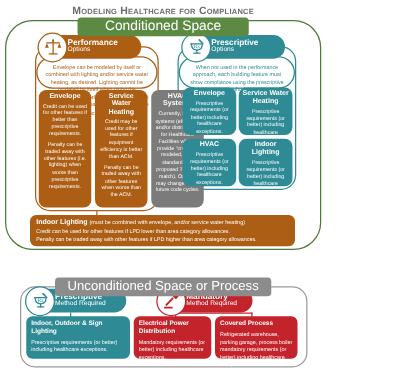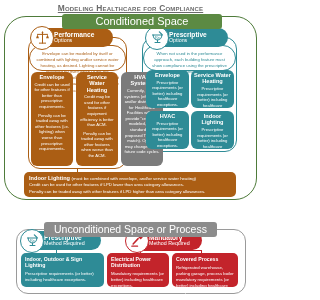--- a/index.html
+++ b/index.html
@@ -14,21 +14,20 @@
 
   .title {
     text-align: center;
     font-size: 8.4px;
     letter-spacing: .2px;
     color: #6b6b6b;
     font-variant: small-caps;
     font-weight: 600;
     padding-top: 3px;
     height: 14px;
-    text-decoration: underline;
   }
 
   
   .cond-outer {
     position: absolute;
     left: 4px; top: 16px; width: 253px; height: 184px;
     border: 1.6px solid #4e7b3a;
     border-radius: 22px;
     background: #ffffff;
   }
@@ -43,21 +42,21 @@
   .band {
     position: absolute;
     text-align: center;
     color: #ffffff;
     font-size: 11px;
     border-radius: 3px;
     line-height: 15px;
     height: 15px;
     z-index: 5;
   }
-  .band-green { background: #5c8a43; left: 62px; top: 14px; width: 160px; }
+  .band-green { background: #5c8a43; left: 62px; top: 14px; width: 137px; }
   .band-gray  { background: #8c8c8c; left: 44px; top: 222px; width: 173px; font-size: 10.5px; }
 
   
   .pill {
     position: absolute;
     height: 19px;
     border-radius: 10px;
     display: flex;
     align-items: center;
     z-index: 4;

